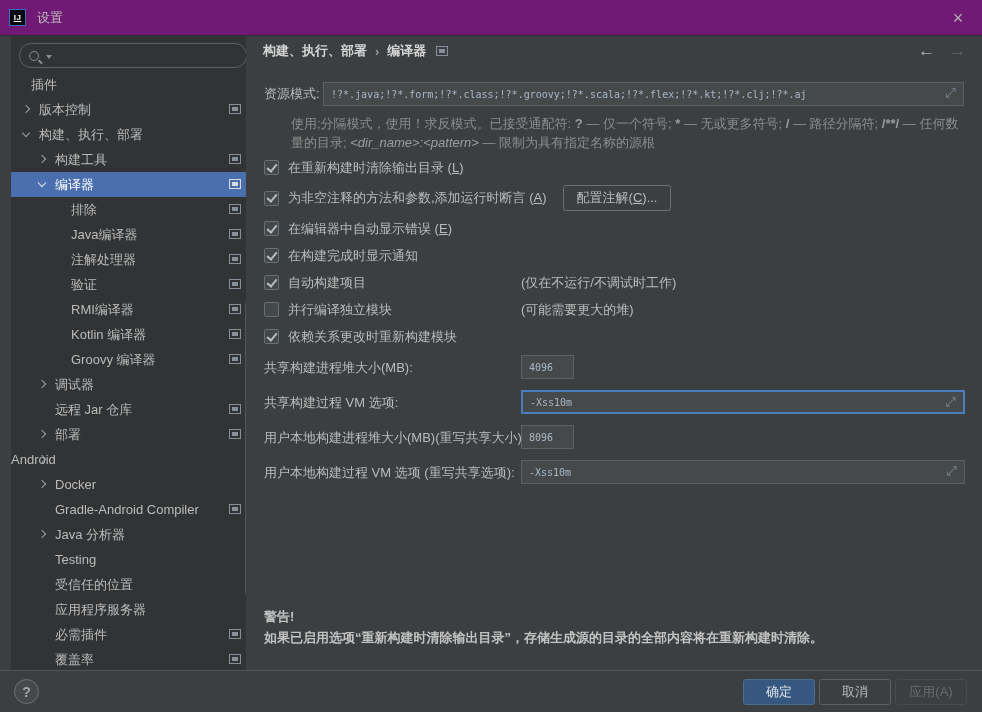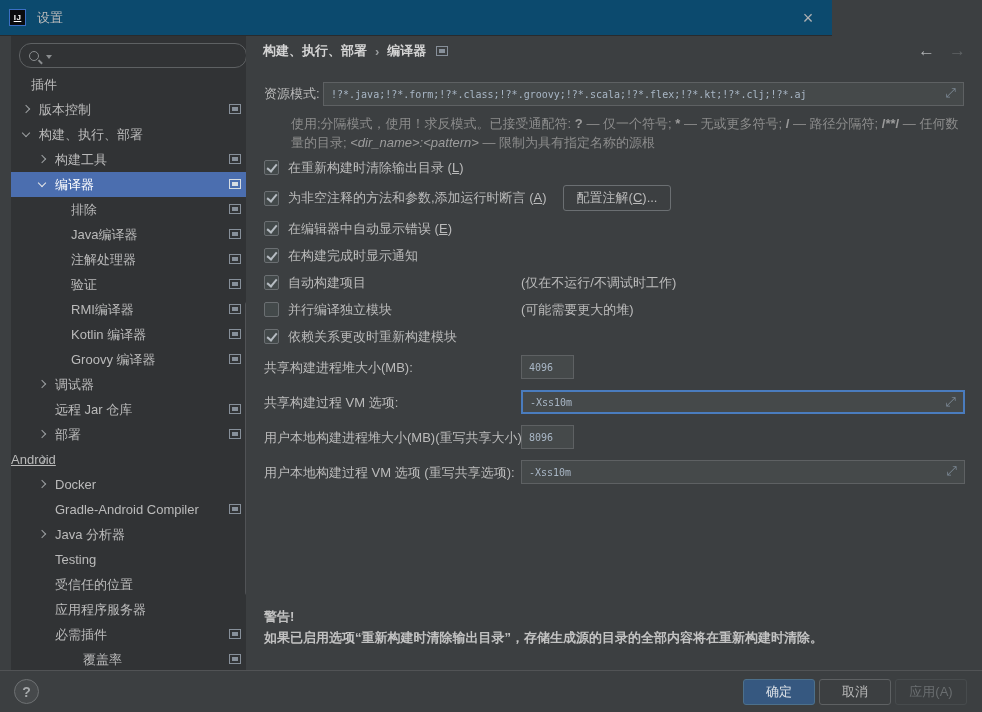--- a/index.html
+++ b/index.html
@@ -3,22 +3,22 @@
 <meta charset="utf-8">
 <style>
   * { margin:0; padding:0; box-sizing:border-box; }
   html,body { width:982px; height:712px; overflow:hidden; }
   body {
     font-family:"Liberation Sans", sans-serif;
     font-size:13px; color:#BBBBBB; background:#3C3F41;
     position:relative; -webkit-font-smoothing:antialiased;
   }
   
-  .titlebar { position:absolute; left:0; top:0; width:832px; height:36px;
-    background:#0c4a6e; border-bottom:1px solid #292B2D; display:flex; align-items:center; }
+  .titlebar { position:absolute; left:0; top:0; width:982px; height:36px;
+    background:#701a75; border-bottom:1px solid #292B2D; display:flex; align-items:center; }
   .app-logo { width:17px; height:17px; margin-left:9px; background:#0b0b0d;
     border:1px solid #3B6FC4; display:flex; align-items:center; justify-content:center; }
   .app-logo span { font-size:8px; font-weight:bold; color:#fff; text-decoration:underline; letter-spacing:0.5px; }
   .win-title { margin-left:11px; color:#BBBBBB; }
   .win-close { position:absolute; right:12px; top:6px; width:24px; height:24px;
     font-size:18px; color:#AFB1B3; display:flex; align-items:center; justify-content:center; cursor:default; }
   
   .sidebar { position:absolute; left:11px; top:36px; width:245px; height:634px;
     background:#313335; border-right:1px solid #292B2D; overflow:hidden; }
   .searchbox { margin:7px 8px 4px 8px; height:25px; border:1px solid #5E6163; border-radius:12px;
@@ -118,29 +118,29 @@
       <div class="tree-row" style="padding-left: 60px;"><span class="tree-label">排除</span><span class="screen-icon"></span></div>
       <div class="tree-row" style="padding-left: 60px;"><span class="tree-label">Java编译器</span><span class="screen-icon"></span></div>
       <div class="tree-row" style="padding-left: 60px;"><span class="tree-label">注解处理器</span><span class="screen-icon"></span></div>
       <div class="tree-row" style="padding-left: 60px;"><span class="tree-label">验证</span><span class="screen-icon"></span></div>
       <div class="tree-row" style="padding-left: 60px;"><span class="tree-label">RMI编译器</span><span class="screen-icon"></span></div>
       <div class="tree-row" style="padding-left: 60px;"><span class="tree-label">Kotlin 编译器</span><span class="screen-icon"></span></div>
       <div class="tree-row" style="padding-left: 60px;"><span class="tree-label">Groovy 编译器</span><span class="screen-icon"></span></div>
       <div class="tree-row" style="padding-left: 44px;"><span class="chevron right" style="left: 28px;"></span><span class="tree-label">调试器</span></div>
       <div class="tree-row" style="padding-left: 44px;"><span class="tree-label">远程 Jar 仓库</span><span class="screen-icon"></span></div>
       <div class="tree-row" style="padding-left: 44px;"><span class="chevron right" style="left: 28px;"></span><span class="tree-label">部署</span><span class="screen-icon"></span></div>
-      <div class="tree-row" style=" text-decoration: underline;"><span class="chevron right" style="left: 28px;"></span><span class="tree-label">Android</span></div>
+      <div class="tree-row" style=""><span class="chevron right" style="left: 28px;"></span><span class="tree-label">Android</span></div>
       <div class="tree-row" style="padding-left: 44px;"><span class="chevron right" style="left: 28px;"></span><span class="tree-label">Docker</span></div>
       <div class="tree-row" style="padding-left: 44px;"><span class="tree-label">Gradle-Android Compiler</span><span class="screen-icon"></span></div>
       <div class="tree-row" style="padding-left: 44px;"><span class="chevron right" style="left: 28px;"></span><span class="tree-label">Java 分析器</span></div>
       <div class="tree-row" style="padding-left: 44px;"><span class="tree-label">Testing</span></div>
       <div class="tree-row" style="padding-left: 44px;"><span class="tree-label">受信任的位置</span></div>
       <div class="tree-row" style="padding-left: 44px;"><span class="tree-label">应用程序服务器</span></div>
       <div class="tree-row" style="padding-left: 44px;"><span class="tree-label">必需插件</span><span class="screen-icon"></span></div>
-      <div class="tree-row" style="padding-left: 44px; margin-left: 28px;"><span class="tree-label">覆盖率</span><span class="screen-icon"></span></div>
+      <div class="tree-row" style="padding-left: 44px;"><span class="tree-label">覆盖率</span><span class="screen-icon"></span></div>
     </div>
   <div class="v-scroll"></div>
 </div>
 
 <div class="content">
   <div class="content-header">
     <span id="breadcrumb" style="display:flex;align-items:center;">
         <span class="crumb">构建、执行、部署</span>
         <span class="crumb-sep">›</span>
         <span class="crumb">编译器</span>

